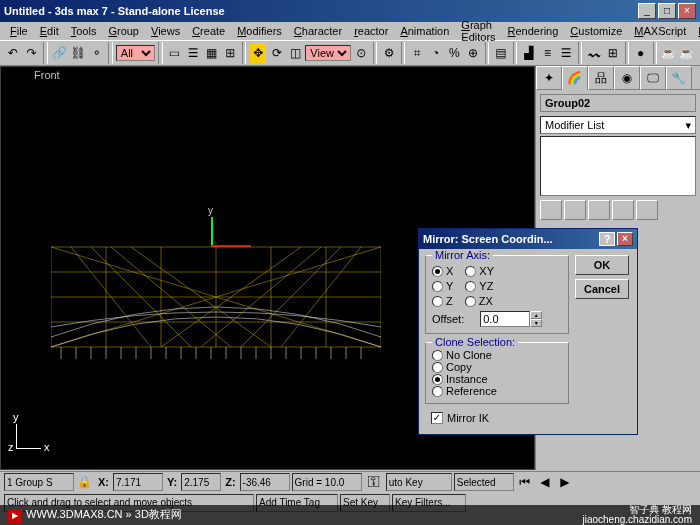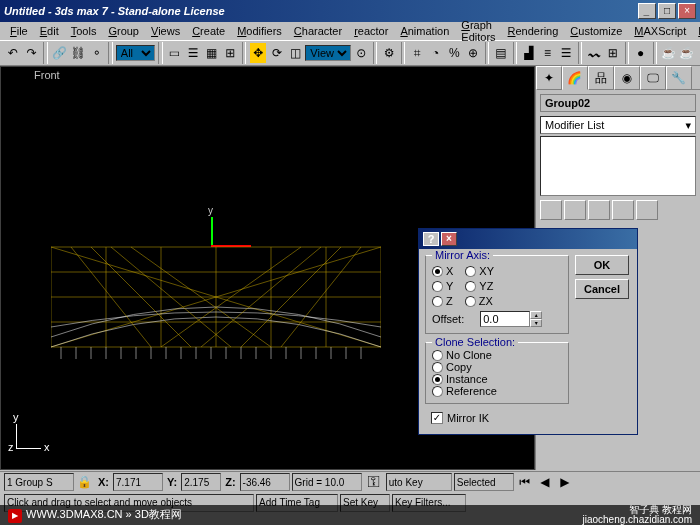--- a/index.html
+++ b/index.html
@@ -1,28 +1,28 @@
 <!DOCTYPE html>
 <html><head>
 <meta charset="utf-8">
 <style>
 * { margin: 0; padding: 0; box-sizing: border-box; font-family: Tahoma, sans-serif; font-size: 11px; }
 body { width: 700px; height: 525px; background: #000; overflow: hidden; position: relative; }
 .app { width: 700px; height: 525px; background: #c0c0c0; position: relative; }
-.titlebar { height: 22px; background: linear-gradient(to right, #0a246a, #3a6ea5); color: #fff; display: flex; align-items: center; padding: 0 4px; font-style: italic; }
+.titlebar { height: 22px; background: linear-gradient(to right, #0a246a, #3a6ea5); color: #fff; display: flex; align-items: center; padding: 0 4px; }
 .titlebar-text { flex: 1; font-weight: bold; font-size: 11px; }
 .titlebar-btns { display: flex; gap: 2px; }
 .titlebar-btn { width: 18px; height: 16px; background: #c0c0c0; border: 1px solid #fff; border-right-color: #404040; border-bottom-color: #404040; font-size: 10px; text-align: center; line-height: 14px; cursor: pointer; color: #000; }
 .menubar { height: 18px; background: #c0c0c0; display: flex; padding: 0 4px; align-items: center; }
 .menubar span { padding: 2px 6px; cursor: pointer; }
 .menubar span:first-letter { text-decoration: underline; }
 .toolbar { height: 26px; background: #c0c0c0; border-top: 1px solid #fff; border-bottom: 1px solid #808080; display: flex; align-items: center; padding: 0 4px; gap: 1px; }
 .tbtn { width: 22px; height: 22px; background: #c0c0c0; border: 1px solid #c0c0c0; display: inline-flex; align-items: center; justify-content: center; cursor: pointer; font-size: 12px; }
 .tsep { width: 5px; height: 22px; border-left: 1px solid #808080; border-right: 1px solid #fff; margin: 0 2px; }
-.tsel { height: 16px; width: 50px; background: #0369a1; border: 1px inset #808080; font-size: 11px; }
+.tsel { height: 16px; width: 50px; background: #fca5a5; border: 1px inset #808080; font-size: 11px; }
 .workspace { height: 404px; display: flex; background: #c0c0c0; }
 .viewport { flex: 1; background: #000; position: relative; border: 1px solid #404040; }
 .vplabel { position: absolute; top: 2px; left: 8px; color: #c0c0c0; font-size: 11px; padding-left: 25px; }
 .wire { position: absolute; top: 170px; left: 50px; width: 330px; height: 130px; }
 .gizmo { position: absolute; top: 150px; left: 210px; }
 .gizmo-y { width: 2px; height: 30px; background: #0f0; position: absolute; }
 .gizmo-x { width: 40px; height: 2px; background: #f00; position: absolute; top: 28px; }
 .gizmo-lbl { position: absolute; color: #ccc; font-size: 10px; }
 .axis { position: absolute; bottom: 20px; left: 15px; color: #fff; font-size: 10px; }
 .axis-y { position: absolute; bottom: 0; left: 0; width: 1px; height: 25px; background: #fff; }
@@ -224,20 +224,21 @@
         <div class="stackbtn"></div>
         <div class="stackbtn"></div>
         <div class="stackbtn"></div>
         <div class="stackbtn"></div>
       </div>
     </div>
   </div>
 
   <div class="dialog">
     <div class="dlg-title">
+      <span class="dlg-title-text">Mirror: Screen Coordin...</span>
       <span style="width:16px;height:14px;background:#c0c0c0;border:1px solid #fff;text-align:center;line-height:12px;margin-right:2px;cursor:pointer">?</span>
       <div class="dlg-close">×</div>
     </div>
     <div class="dlg-body">
       <div class="dlg-left">
         <div class="groupbox">
           <div class="groupbox-title">Mirror Axis:</div>
           <div class="radio-row">
             <div class="radio-item">
                 <div class="radio-dot sel"></div>

